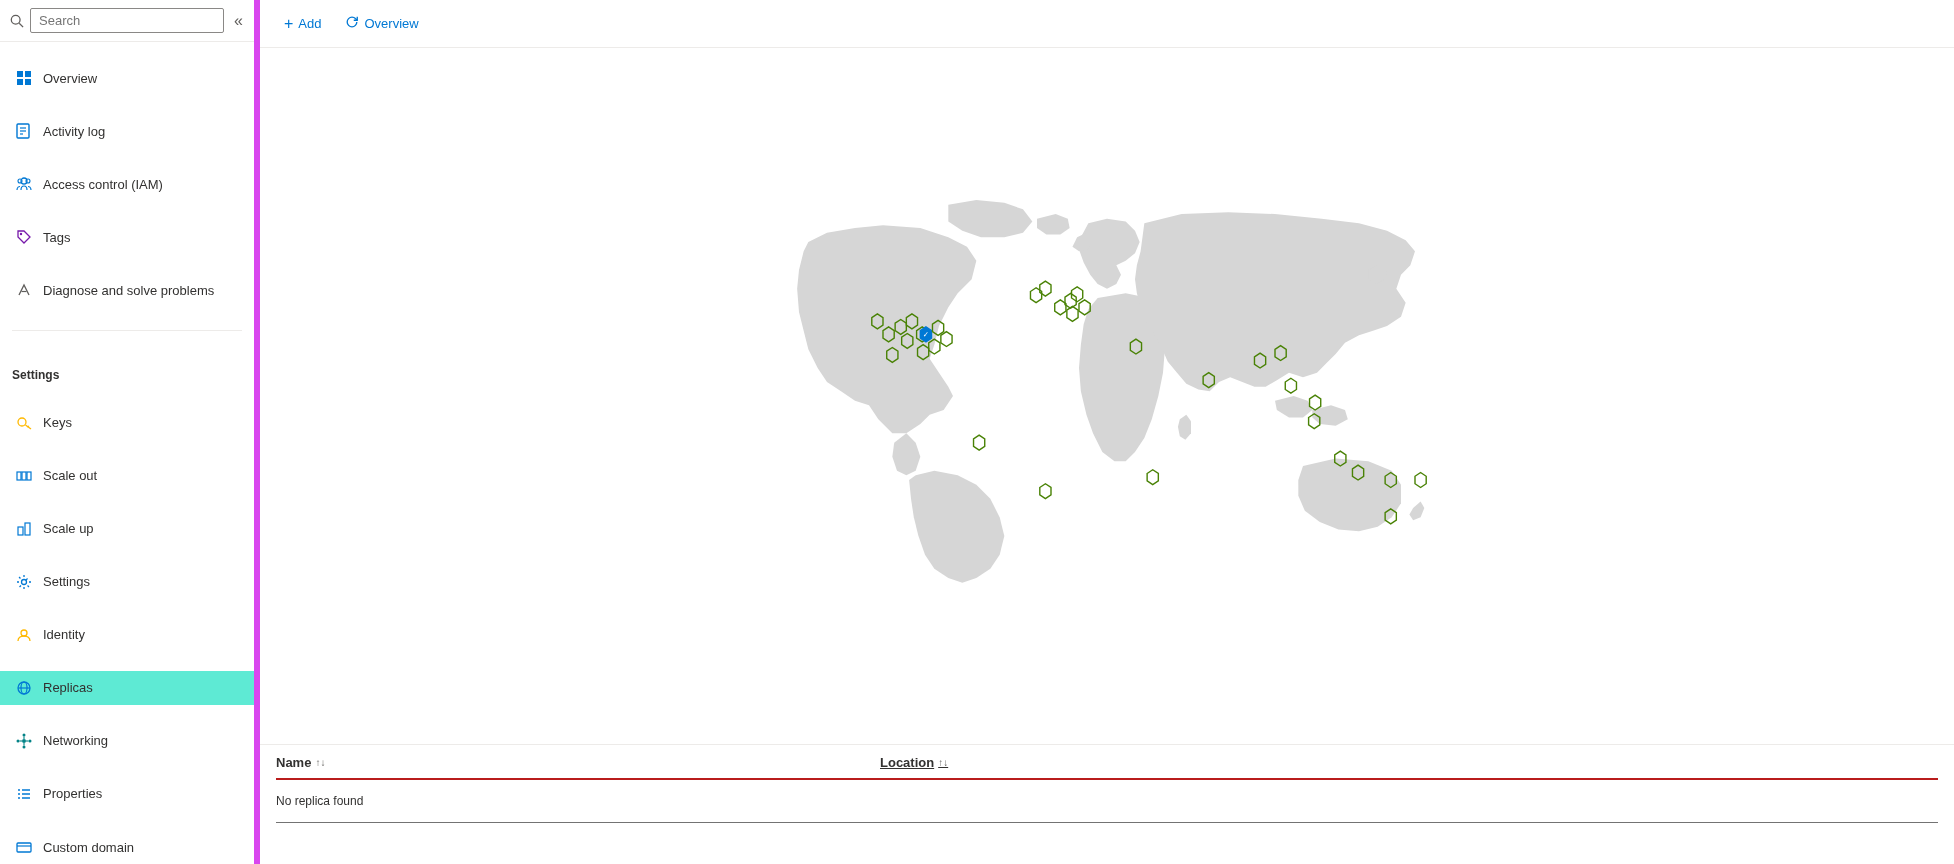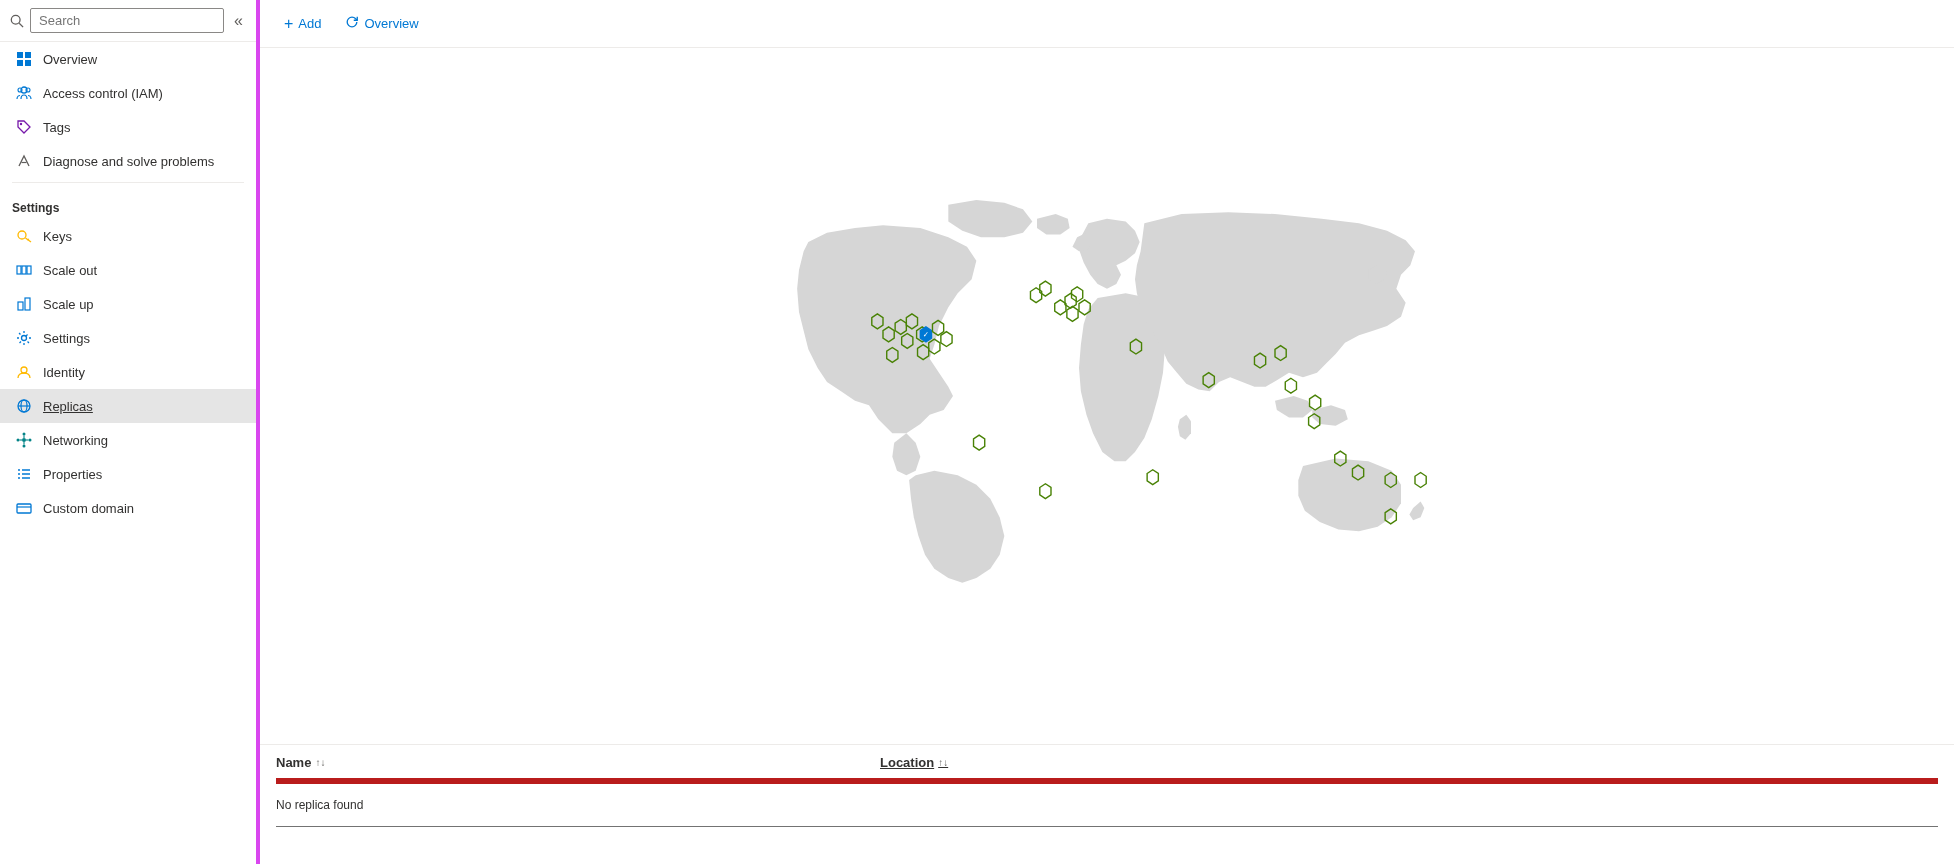--- a/index.html
+++ b/index.html
@@ -3,25 +3,26 @@
   <meta charset="utf-8">
   <style>
     * { box-sizing: border-box; margin: 0; padding: 0; }
     body { font-family: 'Segoe UI', Arial, sans-serif; font-size: 13px; color: #323130; background: #fff; display: flex; height: 864px; overflow: hidden; }
 
     
     .sidebar {
       width: 260px;
       min-width: 260px;
       background: #fff;
-      border-right: 4px solid #d946ef;
+      border-right: 6px solid #d946ef;
       display: flex;
       flex-direction: column;
       height: 100%;
       overflow-y: auto;
+      justify-content: space-between;
     }
     .sidebar-search {
       display: flex;
       align-items: center;
       padding: 8px 10px;
       border-bottom: 1px solid #edebe9;
       gap: 6px;
     }
     .sidebar-search input {
       border: 1px solid #8a8886;
@@ -46,21 +47,21 @@
     .nav-item {
       display: flex;
       align-items: center;
       padding: 8px 12px;
       cursor: pointer;
       gap: 10px;
       color: #323130;
       font-size: 13px;
       border-left: 3px solid transparent;
     }
-    .nav-item.active { background: #e5e5e5; border-left: 3px solid transparent; text-decoration: underline; }
+    .nav-item.active { background: #5eead4; border-left: 3px solid transparent; }
     .nav-icon { width: 18px; height: 18px; display: flex; align-items: center; justify-content: center; flex-shrink: 0; }
     .section-header {
       padding: 14px 12px 4px 12px;
       font-weight: 600;
       font-size: 12px;
       color: #323130;
     }
     .section-divider { border: none; border-top: 1px solid #edebe9; margin: 4px 12px; }
 
     
@@ -113,21 +114,21 @@
     }
 
     .table-area {
       border-top: 1px solid #edebe9;
       padding: 0 16px;
       min-height: 120px;
     }
     .table-header {
       display: flex;
       padding: 10px 0 8px 0;
-      border-bottom: 6px solid #b91c1c;
+      border-bottom: 2px solid #b91c1c;
       font-weight: 600;
       font-size: 13px;
       gap: 4px;
       text-align: right;
     }
     .col-name { width: 600px; display: flex; align-items: center; gap: 4px; }
     .col-location { flex: 1; display: flex; align-items: center; gap: 4px; text-decoration: underline; }
     .sort-icon { font-size: 10px; color: #605e5c; }
     .table-empty {
       padding: 14px 0;
@@ -174,20 +175,31 @@
       <svg width="16" height="16" viewBox="0 0 16 16" fill="none">
           <rect x="1" y="1" width="6" height="6" fill="#0078d4"></rect>
           <rect x="9" y="1" width="6" height="6" fill="#0078d4"></rect>
           <rect x="1" y="9" width="6" height="6" fill="#0078d4"></rect>
           <rect x="9" y="9" width="6" height="6" fill="#0078d4"></rect>
         </svg>
     </span>
     <span>Overview</span>
   </div>
 
+  <div class="nav-item">
+    <span class="nav-icon icon-blue">
+      <svg width="16" height="16" viewBox="0 0 16 16" fill="none">
+          <rect x="1" y="1" width="12" height="14" rx="1" stroke="#0078d4" stroke-width="1.4" fill="none"></rect>
+          <line x1="4" y1="5" x2="10" y2="5" stroke="#0078d4" stroke-width="1.2"></line>
+          <line x1="4" y1="8" x2="10" y2="8" stroke="#0078d4" stroke-width="1.2"></line>
+          <line x1="4" y1="11" x2="7" y2="11" stroke="#0078d4" stroke-width="1.2"></line>
+        </svg>
+    </span>
+    <span>Activity log</span>
+  </div>
 
   <div class="nav-item">
     <span class="nav-icon icon-blue">
       <svg width="16" height="16" viewBox="0 0 16 16" fill="none">
           <circle cx="8" cy="5" r="3" stroke="#0078d4" stroke-width="1.3" fill="none"></circle>
           <circle cx="4" cy="5" r="2" stroke="#0078d4" stroke-width="1.1" fill="none"></circle>
           <circle cx="12" cy="5" r="2" stroke="#0078d4" stroke-width="1.1" fill="none"></circle>
           <path d="M1 14c0-2.5 2-3.5 3-3.5M15 14c0-2.5-2-3.5-3-3.5M5 14c0-2.5 1.3-4 3-4s3 1.5 3 4" stroke="#0078d4" stroke-width="1.2" fill="none"></path>
         </svg>
     </span>

